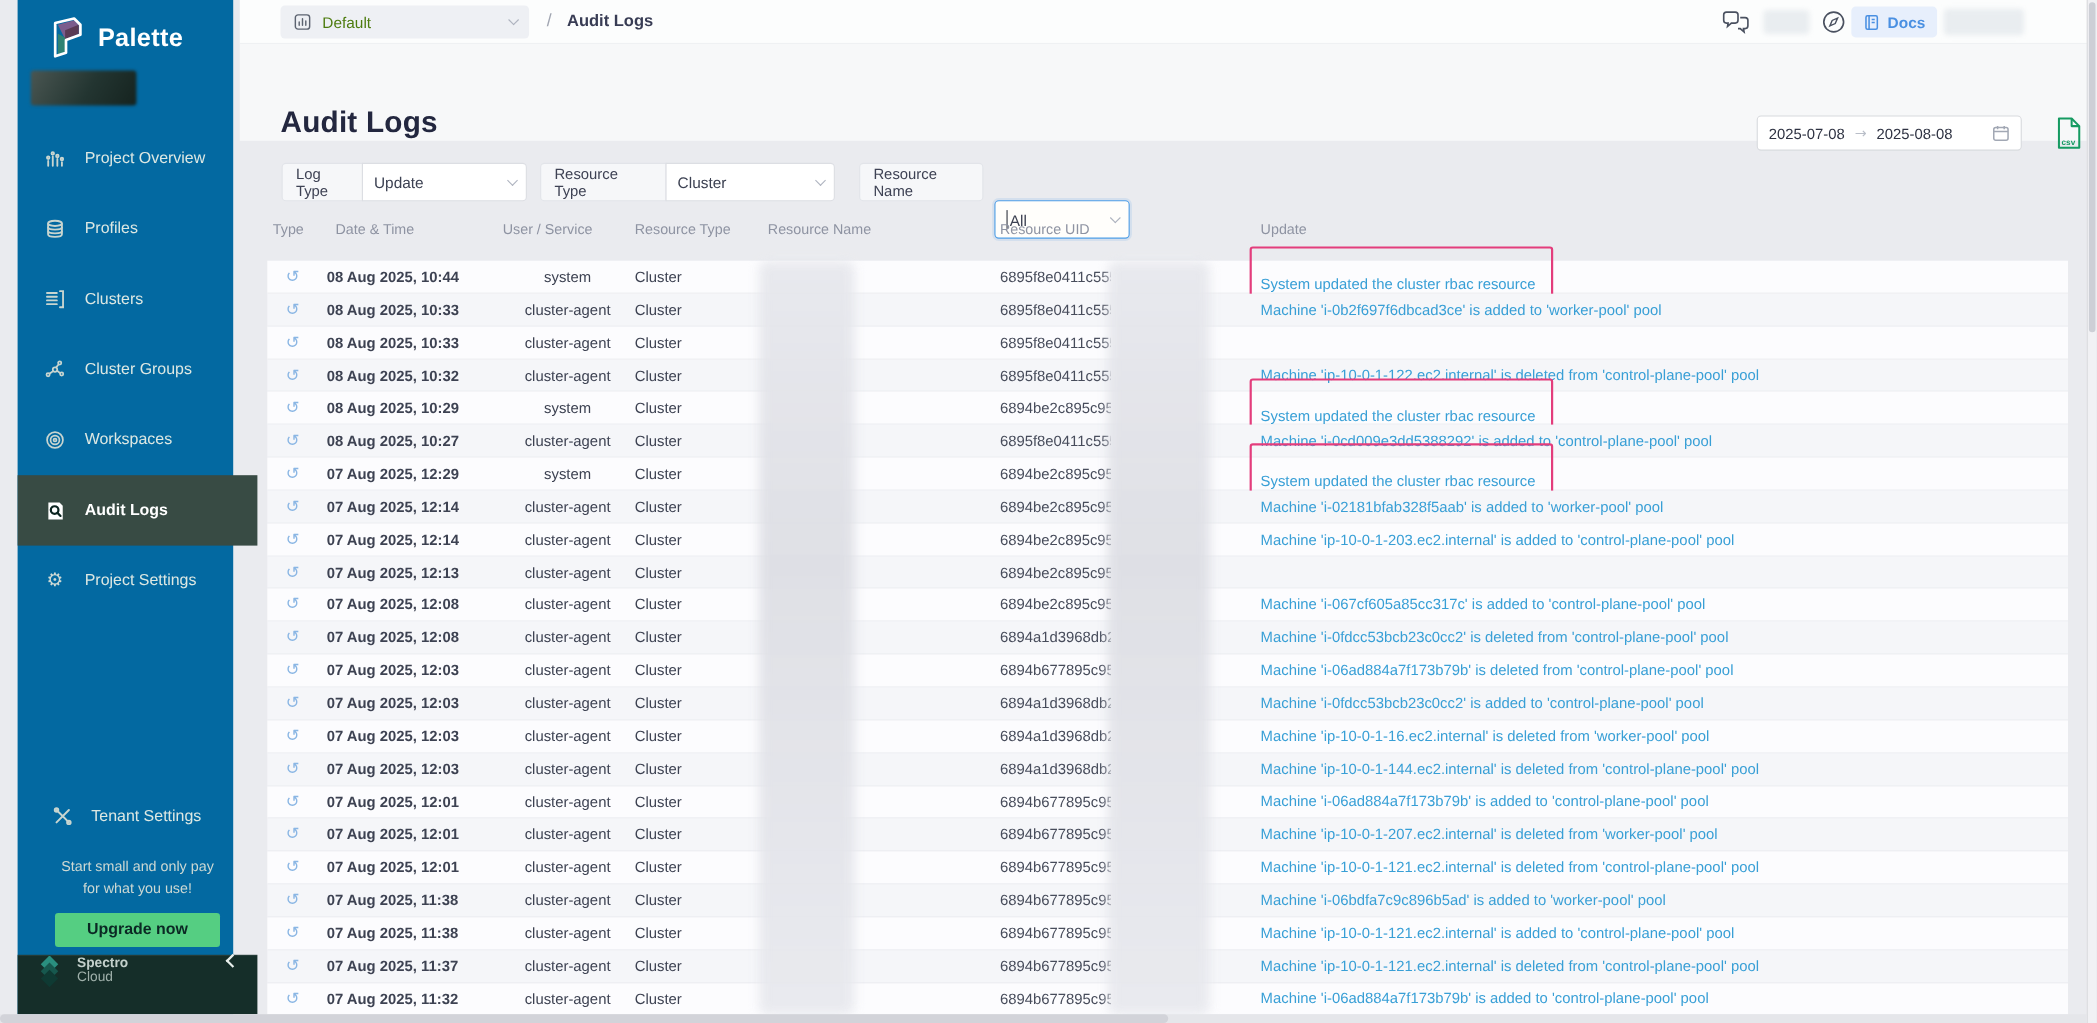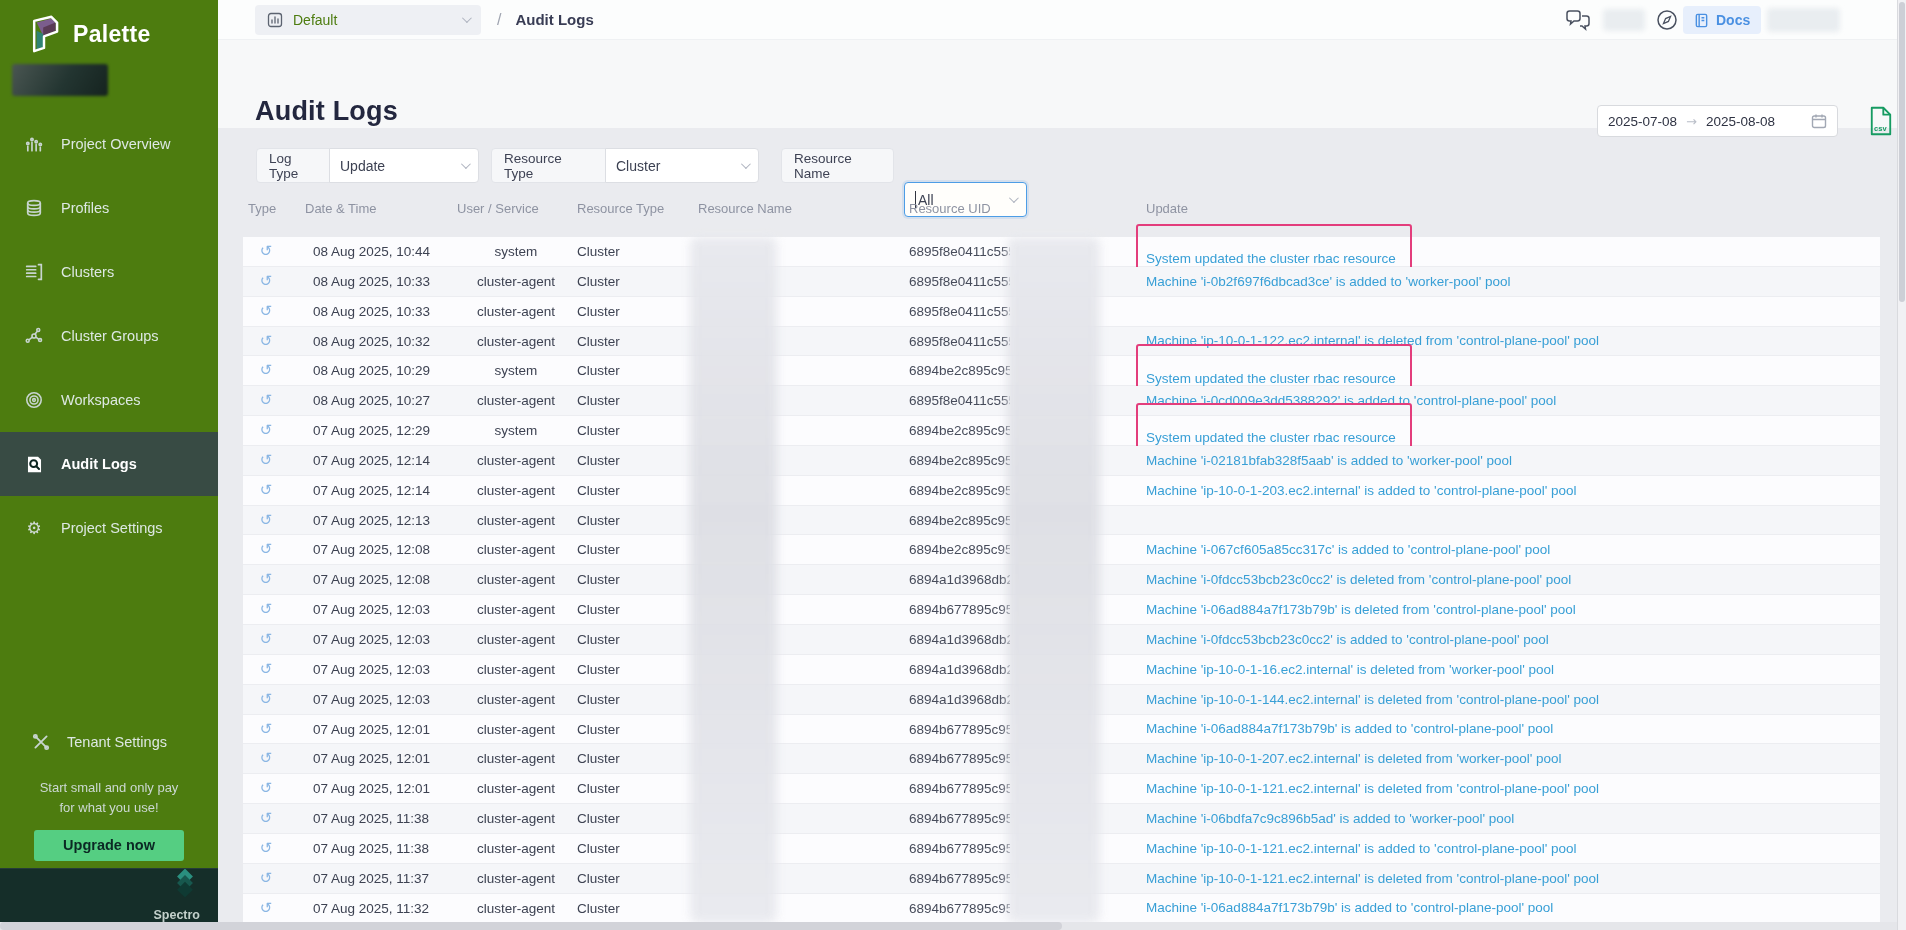--- a/index.html
+++ b/index.html
@@ -1,40 +1,40 @@
 <!DOCTYPE html>
 <html><head>
 <meta charset="utf-8">
 <style>
   * { margin:0; padding:0; box-sizing:border-box; }
   html,body { width:1906px; height:930px; overflow:hidden; font-family:"Liberation Sans","DejaVu Sans",sans-serif; background:#eaebef; }
   .app { position:relative; width:1906px; height:930px; }
 
   
-  .sidebar { position:absolute; left:0; top:0; width:218px; height:930px; background:#4d7c0f; z-index:5; }
+  .sidebar { position:absolute; left:16px; top:0; width:196px; height:930px; background:#0369a1; z-index:5; }
   .logo-row { position:absolute; left:26px; top:14px; display:flex; align-items:center; gap:11px; }
   .logo-mark { width:36px; height:40px; }
   .logo-text { color:#ffffff; font-size:23px; font-weight:600; letter-spacing:.3px; }
   .proj-blur { position:absolute; left:12px; top:64px; width:96px; height:32px; border-radius:3px;
     background:linear-gradient(120deg,#4a5652,#233531 55%,#15231f); filter:blur(1.5px); }
   .nav { position:absolute; left:0; top:112px; width:218px; list-style:none; }
   .nav-item { height:64px; display:flex; align-items:center; gap:17px; padding-left:24px; cursor:pointer; }
   .nav-item .nicon { width:20px; height:20px; display:flex; align-items:center; justify-content:center; flex:none; }
   .nav-item .nlabel { color:#dde8e3; font-size:14.5px; }
   .nav-item.active { background:#384b44; }
   .nav-item.active .nlabel { color:#ffffff; font-weight:600; }
   .tenant-item { position:absolute; left:0; top:716px; width:218px; height:52px; display:flex; align-items:center; gap:17px; padding-left:32px; cursor:pointer; }
   .tenant-item .nlabel { color:#dde8e3; font-size:14.5px; }
   .glyph-icon { color:#cfdad5; font-family:"DejaVu Sans",sans-serif; font-size:17px; line-height:1; }
   .promo { position:absolute; left:0; top:778px; width:218px; text-align:center; }
   .promo-line { color:#ccd8d3; font-size:13px; line-height:20px; }
   .upgrade-btn { display:block; margin:12px auto 0; width:150px; height:31px; background:#55ce82; border:none; border-radius:3px;
     color:#0b2824; font-size:14.5px; font-weight:600; font-family:inherit; cursor:pointer; line-height:31px; }
   .side-footer { position:absolute; left:0; bottom:8px; width:218px; height:54px; background:#152e29; border-top:1px solid rgba(255,255,255,.07);
-    display:flex; align-items:flex-end; padding:0 18px 0 14px; gap:10px;flex-direction:column; }
+    display:flex; align-items:flex-start; padding:0 18px 0 14px; gap:10px; }
   .sc-logo { width:30px; height:30px; flex:none; }
   .sc-name { display:flex; flex-direction:column; line-height:13px; }
   .sc-top { color:#c3d0cb; font-size:12.5px; font-weight:700; }
   .sc-bot { color:#9fb0aa; font-size:12.5px; }
   .collapse { margin-left:auto; width:9px; height:9px; border-left:2px solid #e8efec; border-bottom:2px solid #e8efec; transform:rotate(45deg); cursor:pointer; }
 
   
   .main { position:absolute; left:218px; top:0; width:1688px; height:930px; }
   .topbar { position:absolute; left:0; top:0; width:1688px; height:40px; background:#fcfdfd; border-bottom:1px solid #eff1f3;
     display:flex; align-items:center; padding-left:37px; z-index:3; }
@@ -68,21 +68,21 @@
   .text-cursor { display:inline-block; width:0; height:17px; border-left:1.3px solid #30343f; margin-right:2px; }
 
   
   .thead { position:absolute; left:0; top:196px; width:1688px; height:26px; }
   .th { position:absolute; top:0; height:26px; line-height:26px; font-size:13px; color:#8e93a2; }
   .tbody { position:absolute; left:25px; top:237px; width:1637px; }
   .trow { position:relative; width:1637px; height:29.85px; background:#fcfcfe; border-bottom:1px solid #ecedf1; }
   .trow.alt { background:#f5f6f9; }
   .cell { position:absolute; top:0; height:100%; line-height:29px; font-size:13.5px; color:#3d4252; white-space:nowrap; }
   .icon-cell { left:8px; width:30px; color:#8ab6e4; font-family:"DejaVu Sans",sans-serif; font-size:15px; text-align:center; }
-  .c-date  { left:70px;  width:150px; }
+  .c-date  { left:54px;  width:150px;font-weight:bold; }
   .c-user  { left:214px; width:118px;text-align:center; }
   .c-rtype { left:334px; width:118px; }
   .c-uid   { left:666px; width:101px; overflow:hidden; color:#474c5b; }
   .c-update{ left:903px; right:0; display:flex; align-items:center; }
   .ulink { color:#389fd6; font-size:13.5px; text-decoration:none; cursor:pointer; white-space:nowrap; }
   .ulink.boxed { border:2px solid #e33d7c; border-radius:3px; padding:18px 14px 3px 8px; margin-left:-10px; }
 
   .blur-strip { position:absolute; top:237px; height:686px; border-radius:8px;
     background:linear-gradient(180deg,#e7e8ed 0%,#dddee4 40%,#e8e9ee 100%); filter:blur(5px); opacity:.92; z-index:2; }
   .strip-name { left:472px; width:87px; }

